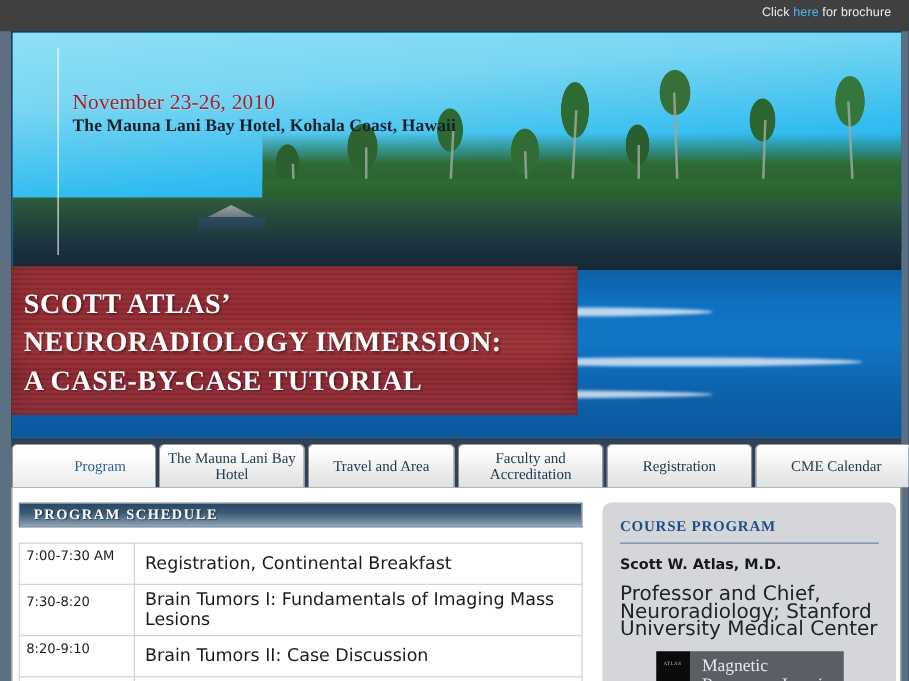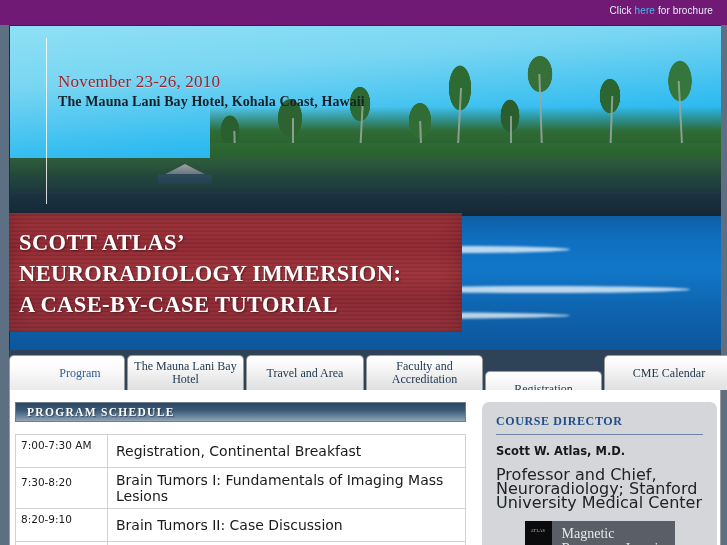--- a/index.html
+++ b/index.html
@@ -18,21 +18,21 @@
     height: 545px;
     background: #2e4258;
     overflow: hidden;
   }
 
   
   .topbar {
     position: absolute;
     top: 0; left: 0;
     width: 727px; height: 25px;
-    background: #701a75;
+    background: #404040;
   }
   .topbar-inner {
     position: absolute;
     right: 14px; top: 5px;
     font-size: 10px;
     color: #e8eef4;
     font-family: "Liberation Sans", sans-serif;
     letter-spacing: .1px;
     white-space: nowrap;
   }
@@ -407,21 +407,21 @@
     </div>
     <div class="tab" style="left:118px; width:117px;">
       <span>The Mauna Lani Bay Hotel</span>
     </div>
     <div class="tab" style="left:357px; width:117px;">
       <span>Faculty and Accreditation</span>
     </div>
     <div class="tab" style="left:237px; width:118px;">
       <span>Travel and Area</span>
     </div>
-    <div class="tab" style="left:476px; width:117px;margin-top:16px;">
+    <div class="tab" style="left:476px; width:117px;">
       <span>Registration</span>
     </div>
     <div class="tab" style="left:595px; width:130px;">
       <span>CME Calendar</span>
     </div>
   </div>
 
   <div class="content">
 
     <div class="main-col">
@@ -446,21 +446,21 @@
           <tr>
             <td class="time">9:10-9:25</td>
             <td class="desc">Coffee Break</td>
           </tr>
         </tbody>
       </table>
     </div>
 
     <div class="side-col">
       <div class="side-box">
-        <div class="side-title">COURSE DIRECTOR</div>
+        <div class="side-title">COURSE PROGRAM</div>
         <div class="side-name">Scott W. Atlas, M.D.</div>
         <div class="side-desc">Professor and Chief, Neuroradiology; Stanford University Medical Center</div>
 
         <div class="book">
           <div class="spine">
             <em>ATLAS</em>
           </div>
           <div class="bt">
             <div>Magnetic</div>
             <div>Resonance Imaging</div>

